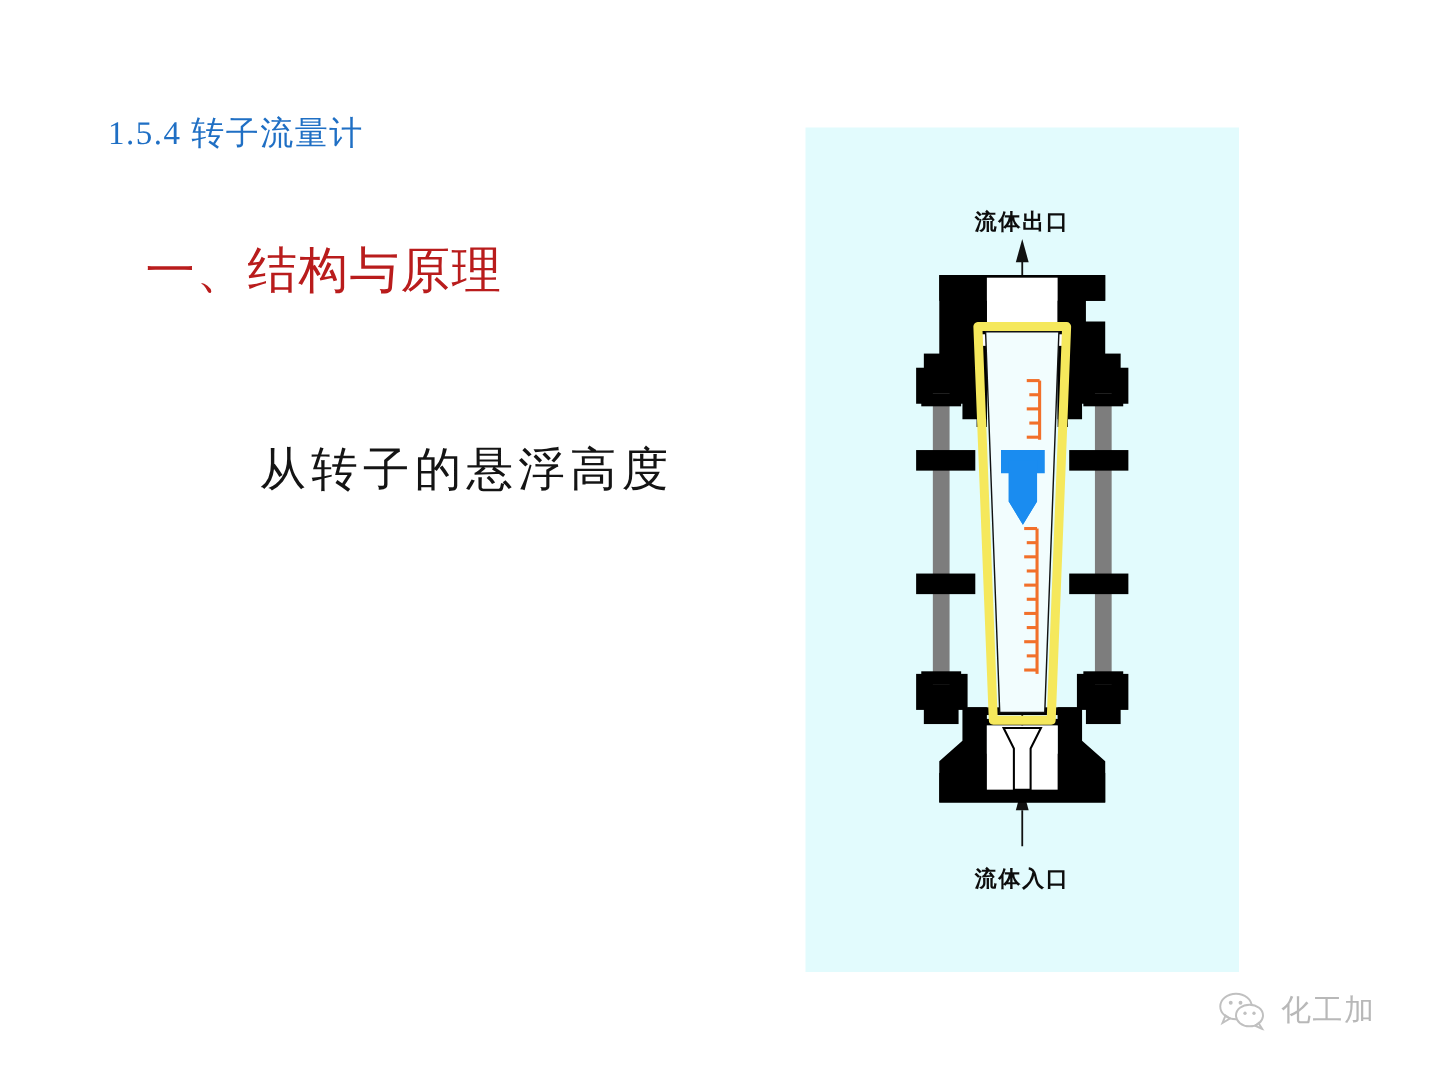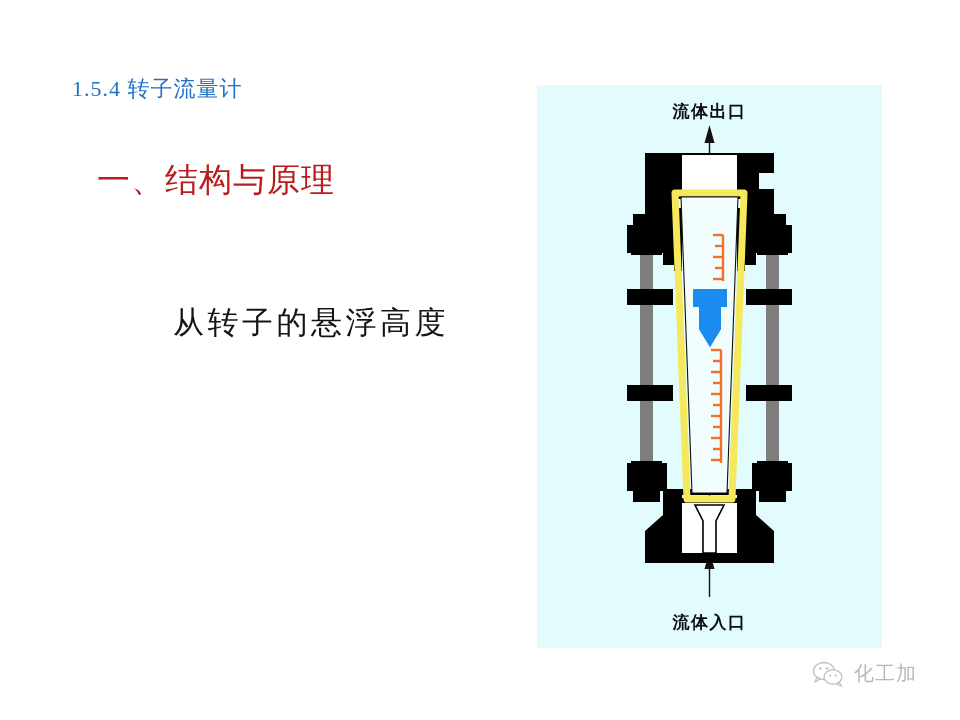--- a/index.html
+++ b/index.html
@@ -43,33 +43,32 @@
     top: 288px;
     width: 420px;
     font-size: 31px;
     line-height: 1.62;
     color: #141414;
   }
   .body-para .indent-line {
     display: block;
     text-indent: 76px;
     letter-spacing: 3.5px;
-    margin-top: 10px;
   }
   .body-para .flush-line {
     display: block;
     letter-spacing: 1.5px;
   }
 
   
   .figure-panel {
     position: absolute;
     left: 537px;
     top: 85px;
-    width: 345px;
+    width: 289px;
     height: 563px;
     background: #e2fbfd;
     overflow: hidden;
   }
   .figure-panel svg {
     display: block;
     width: 100%;
     height: 100%;
   }
   .fig-label {

